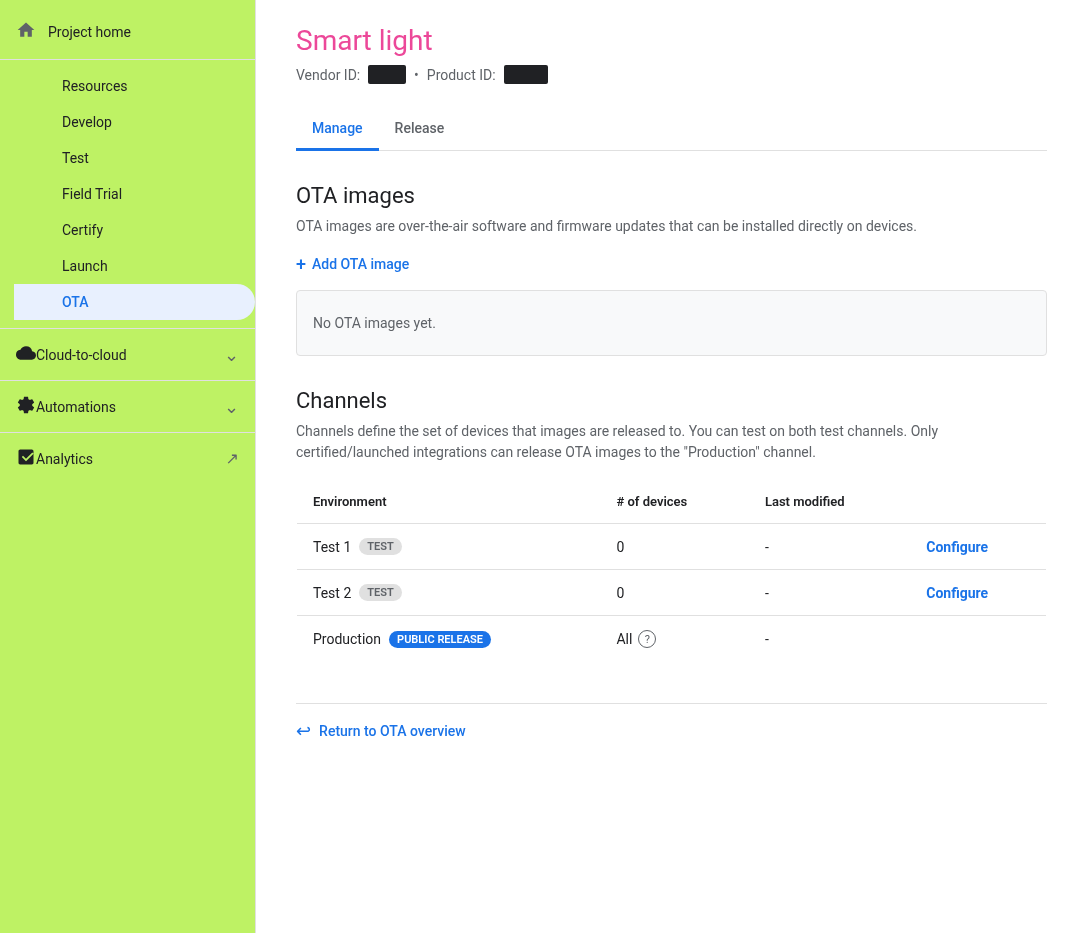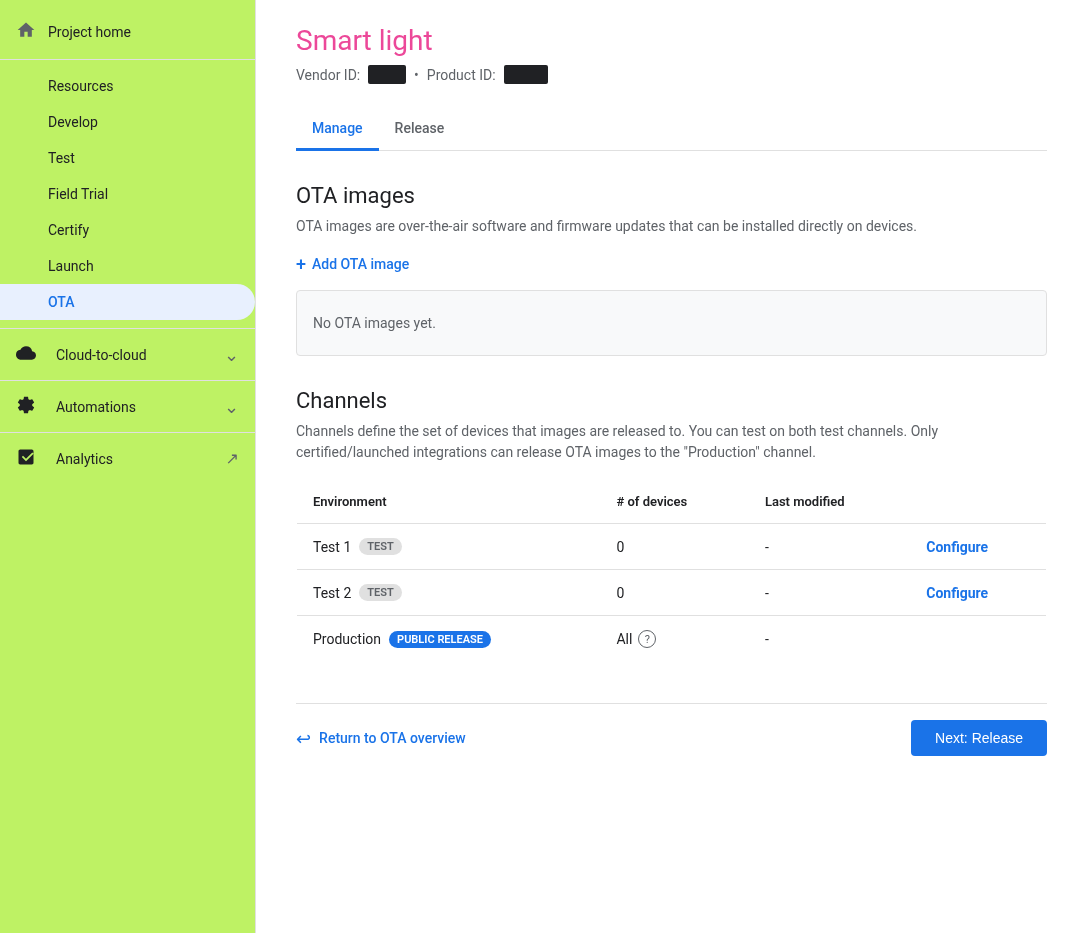--- a/index.html
+++ b/index.html
@@ -40,21 +40,21 @@
       cursor: pointer;
       font-size: 14px;
       color: #202124;
     }
     .sidebar-item-main .left { display: flex; align-items: center; gap: 12px; }
     .sidebar-item-main .icon { width: 20px; height: 20px; display: flex; align-items: center; justify-content: center; color: #5f6368; }
     .sidebar-item-main.active { color: #1a73e8; }
     .sidebar-item-main.active .icon { color: #1a73e8; }
     .chevron { font-size: 18px; color: #5f6368; }
 
-    .sidebar-subitems { padding-left: 0; text-align: right; }
+    .sidebar-subitems { padding-left: 14px; text-align: right; }
     .sidebar-subitem {
       display: flex;
       align-items: center;
       padding: 10px 16px 10px 48px;
       font-size: 14px;
       color: #202124;
       cursor: pointer;
     }
     .sidebar-subitem.active {
       background: #e8f0fe;
@@ -65,21 +65,21 @@
 
     .sidebar-item-standalone {
       display: flex;
       align-items: center;
       justify-content: space-between;
       padding: 10px 16px;
       cursor: pointer;
       font-size: 14px;
       color: #202124;
     }
-    .sidebar-item-standalone .left { display: flex; align-items: center; gap: 20px; }
+    .sidebar-item-standalone .left { display: flex; align-items: center; gap: 0; }
 
     
     .main {
       flex: 1;
       overflow-y: auto;
       padding: 24px 40px;
     }
     .page-title {
       font-size: 28px;
       font-weight: 400;
@@ -435,15 +435,14 @@
         </tr>
       </tbody>
     </table>
   </div>
 
   <div class="footer">
     <a class="return-link">
       <span style="font-size:18px;">↩</span>
       <span>Return to OTA overview</span>
     </a>
-    <button class="next-btn">Next: Release</button>
   </div>
 </main>
 
 </body></html>

